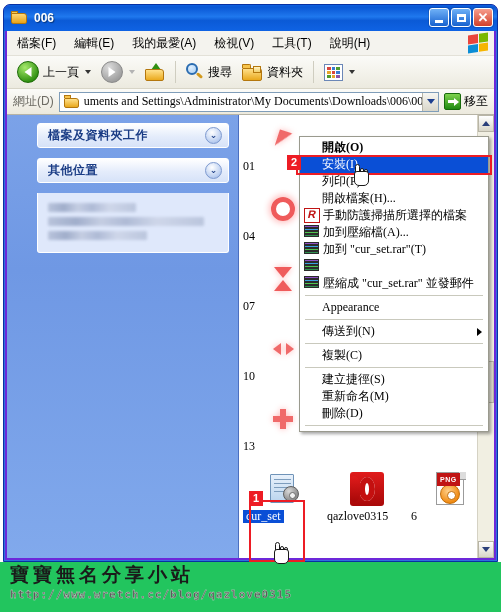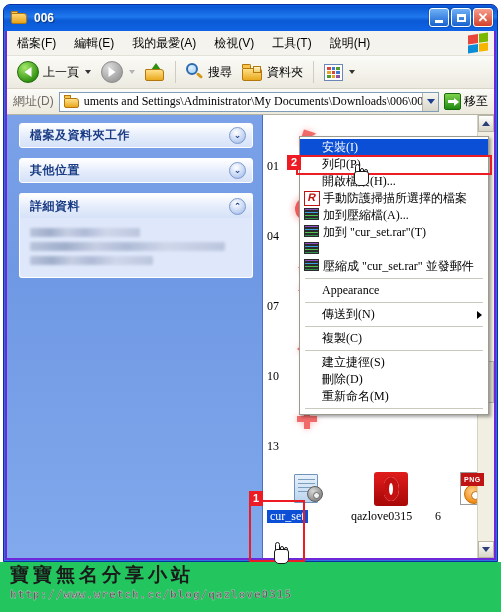--- a/index.html
+++ b/index.html
@@ -170,23 +170,23 @@
   #goto .gbox .ar { position:absolute; left:3px; top:6px; width:7px; height:3px; background:#fff;}
   #goto .gbox .ah { position:absolute; left:9px; top:4px; width:0;height:0;
     border-top:4px solid transparent;border-bottom:4px solid transparent;border-left:5px solid #fff;}
   #goto .glbl { font-size:12px; color:#000; white-space:nowrap; }
 
   
   #body { position:absolute; left:0; top:84px; right:0; bottom:0; display:flex; }
 
   
   #taskpane {
-    width:256px; flex:none;
+    width:232px; flex:none;
     background:linear-gradient(180deg,#7ba2e8 0%, #6f98e4 35%, #81a9ec 100%);
-    padding:8px 9px 0 12px; overflow:hidden;
+    padding:8px 9px 0 30px; overflow:hidden;
     border-right:1px solid #4b6fc0;
   }
   .panel { margin-bottom:10px; }
   .panel-head {
     height:25px; border-radius:3px 3px 0 0;
     background:linear-gradient(180deg,#ffffff 0%, #e4ecfb 55%, #d6e2f8 100%);
     display:flex; align-items:center; padding:0 6px 0 10px;
     border:1px solid #ffffff; border-bottom:none;
   }
   .panel.collapsed .panel-head { border-radius:3px; border-bottom:1px solid #ffffff; }
@@ -514,26 +514,20 @@
         <div class="panel collapsed">
           <div class="panel-head">
             <span class="panel-title">其他位置</span>
             <span class="chev">
                 <span class="d">⌄</span>
               </span>
           </div>
         </div>
 
         <div class="panel">
-          <div class="panel-head">
-            <span class="panel-title">詳細資料</span>
-            <span class="chev">
-                <span class="d">⌃</span>
-              </span>
-          </div>
           <div class="panel-body">
             <div class="blur-lines">
               <span class="bl l1"></span>
               <span class="bl l2"></span>
               <span class="bl l3"></span>
             </div>
           </div>
         </div>
 
       </div>
@@ -624,20 +618,21 @@
               <span class="d"></span>
             </div>
         </div>
       </div>
 
     </div>
   </div>
 </div>
 
 <div id="ctxmenu">
+  <div class="ci bold">開啟(O)</div>
   <div class="ci sel">安裝(I)</div>
   <div class="ci plain">列印(P)</div>
   <div class="ci plain">開啟檔案(H)...</div>
 
   <div class="ci">
     <span class="ico av-ico"></span>
     <span>手動防護掃描所選擇的檔案</span>
   </div>
   <div class="ci">
     <span class="ico rar-ico">
@@ -681,22 +676,22 @@
 
   <div class="ci plain">
     <span>傳送到(N)</span>
     <span class="arr"></span>
   </div>
 
   <div class="csep"></div>
   <div class="ci plain">複製(C)</div>
   <div class="csep"></div>
   <div class="ci plain">建立捷徑(S)</div>
+  <div class="ci plain">重新命名(M)</div>
   <div class="ci plain">刪除(D)</div>
-  <div class="ci plain">重新命名(M)</div>
   <div class="csep"></div>
 </div>
 
 <div class="redbox" style="left:296px; top:155px; width:196px; height:20px;"></div>
 <div class="badge" style="left:287px; top:155px;">2</div>
 
 <div class="redbox" style="left:249px; top:500px; width:56px; height:62px;"></div>
 <div class="badge" style="left:249px; top:491px;">1</div>
 
 <div class="hand" style="left:352px; top:164px;">

